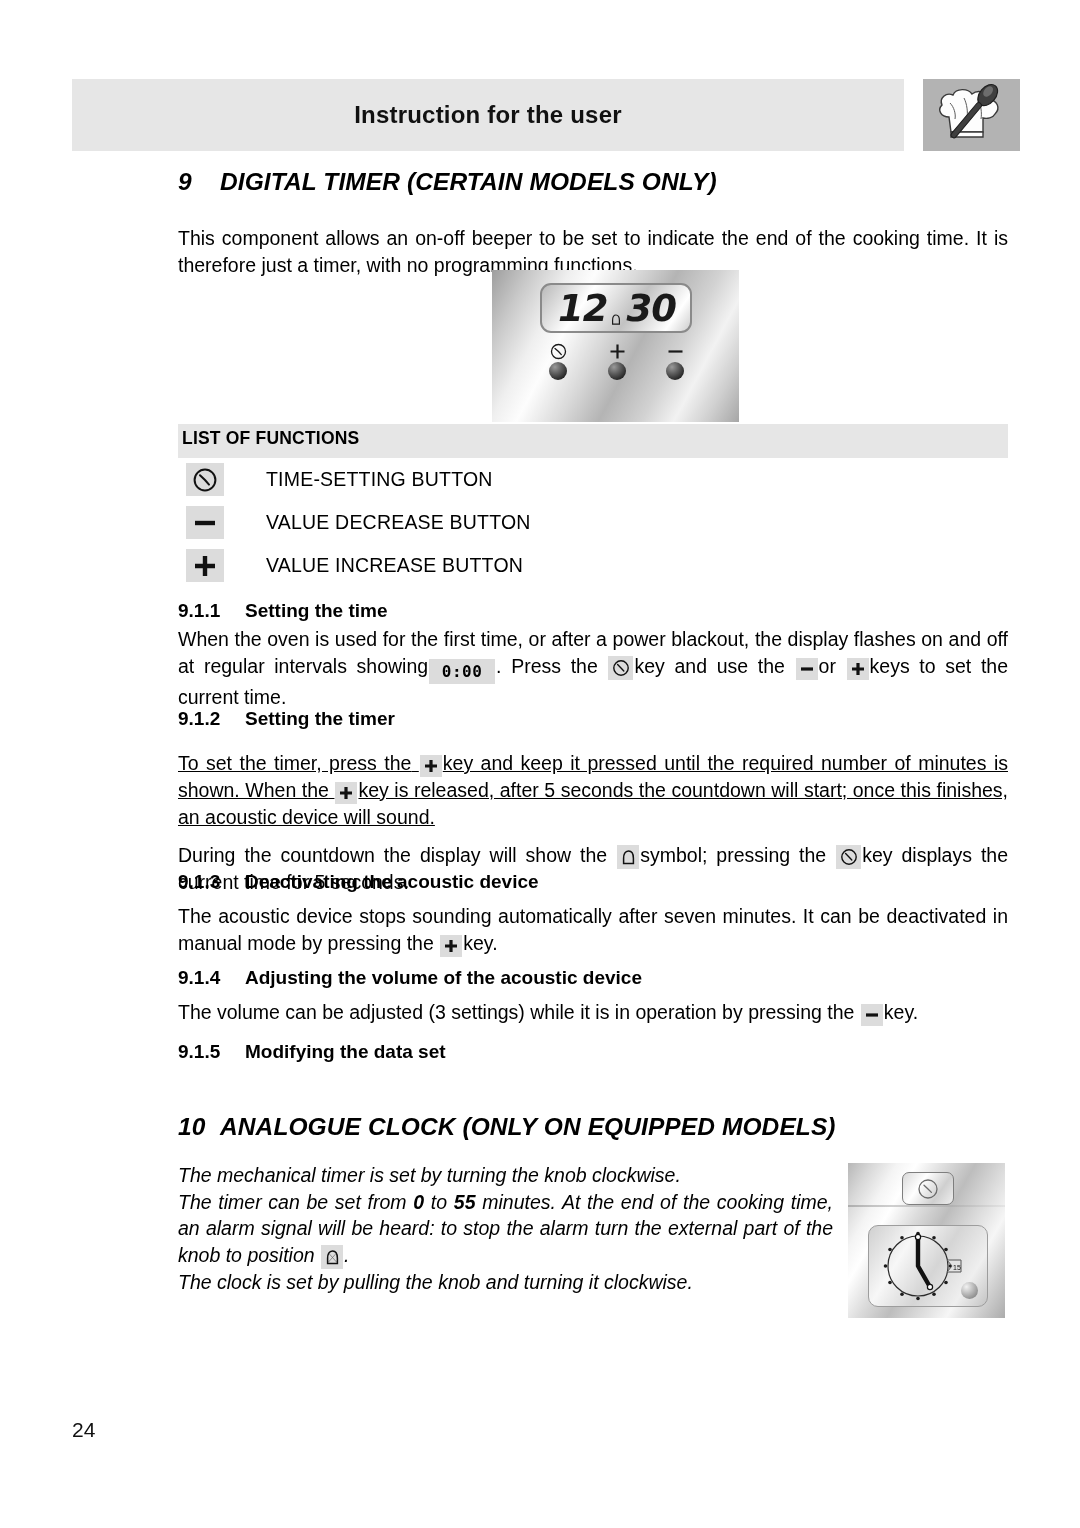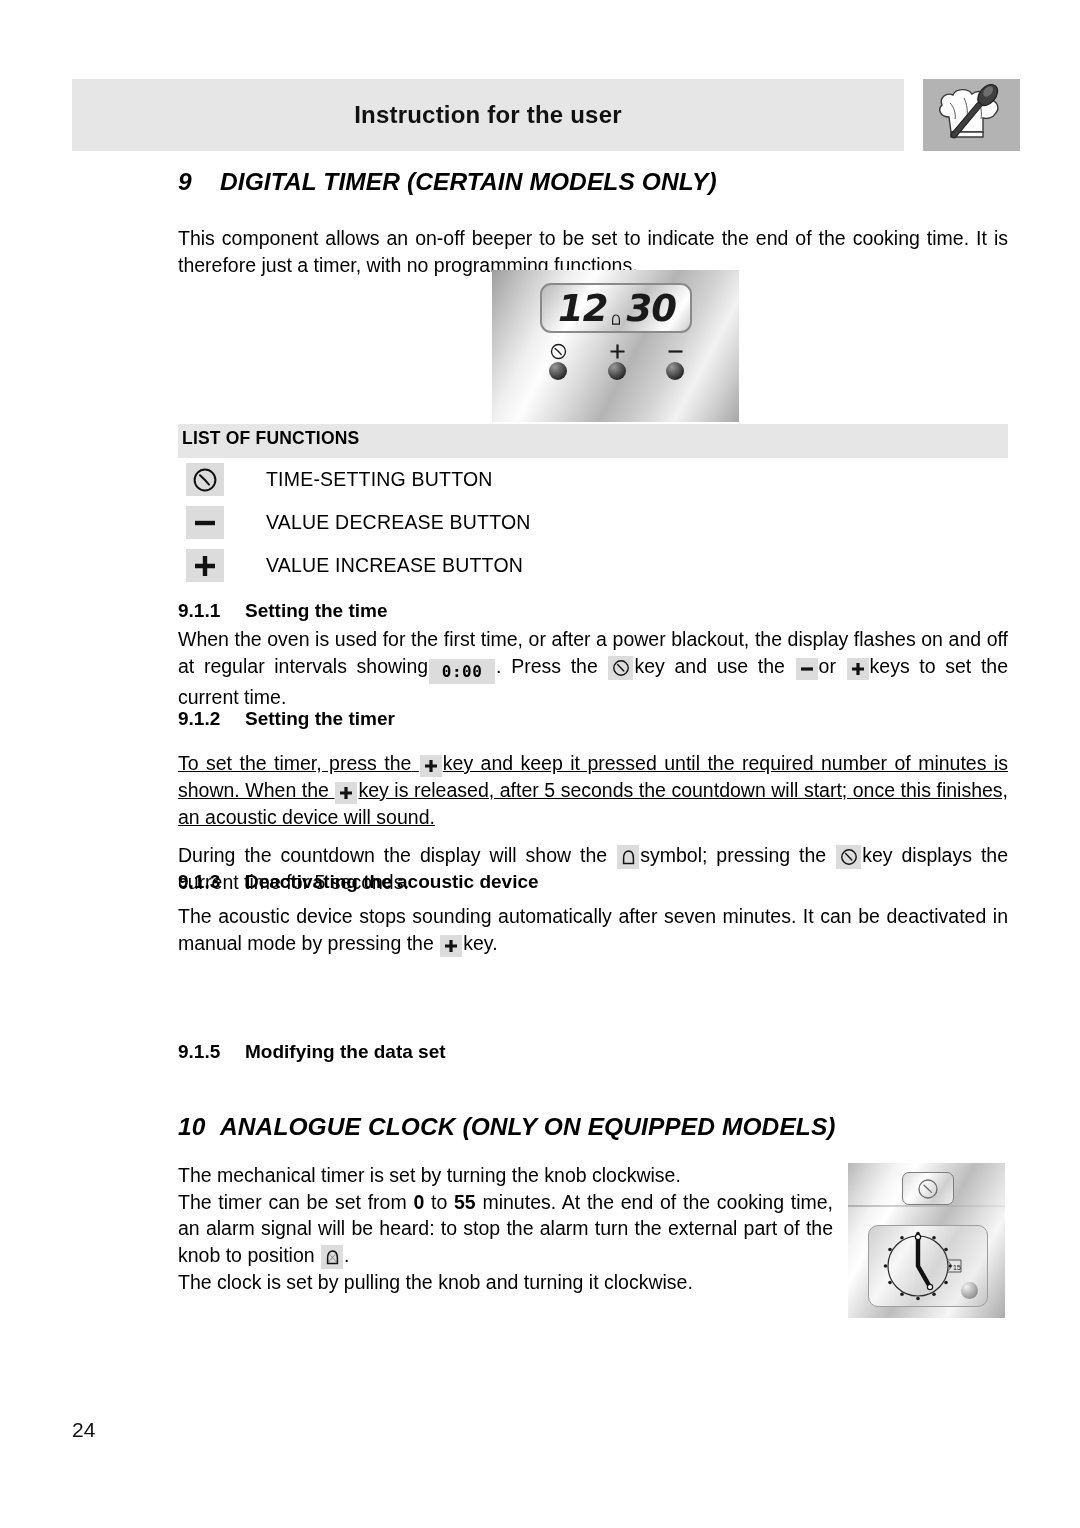--- a/index.html
+++ b/index.html
@@ -428,34 +428,45 @@
       <span class="sub-num">9.1.3</span><span>Deactivating the acoustic device</span>
     </h3>
     <p class="body" style="margin-top:10px;"><span>The acoustic device stops sounding automatically after seven minutes.  It can be deactivated in manual mode by pressing the</span>
       <span class="ikey plus">
         <svg width="16" height="16" viewBox="0 0 16 16">
             <path d="M8 2 L8 14 M2 8 L14 8" stroke="#111" stroke-width="3.2"></path>
           </svg>
       </span><span>key.</span></p>
   </div>
 
+  <div class="content" style="top:967px;">
+    <h3 class="sub-title">
+      <span class="sub-num">9.1.4</span><span>Adjusting the volume of the acoustic device</span>
+    </h3>
+    <p class="body left" style="margin-top:10px;"><span>The volume can be adjusted (3 settings) while it is in operation by pressing the</span>
+      <span class="ikey minus">
+        <svg width="16" height="16" viewBox="0 0 16 16">
+            <path d="M2 8 L14 8" stroke="#111" stroke-width="3.2"></path>
+          </svg>
+      </span><span>key.</span></p>
+  </div>
 
   <div class="content" style="top:1041px;">
     <h3 class="sub-title">
       <span class="sub-num">9.1.5</span><span>Modifying the data set</span>
     </h3>
   </div>
 
   <div class="content" style="top:1113px;">
     <h2 class="section-title">
       <span class="sec-num wide">10</span><span>ANALOGUE CLOCK (ONLY ON EQUIPPED MODELS)</span>
     </h2>
   </div>
 
-  <div class="content" style="top:1162px; width:655px;">
+  <div class="content" style="top:1162px; width:655px;font-style:italic;">
     <p class="body left">The mechanical timer is set by turning the knob clockwise.</p>
     <p class="body" style="margin-top:0;"><span>The timer can be set from</span>
       <b>0</b>
       <span>to</span>
       <b>55</b>
       <span>minutes. At the end of the cooking time, an alarm signal will be heard: to stop the alarm turn the external part of the knob to position</span>
       <span class="ikey bell">
         <svg width="15" height="17" viewBox="0 0 15 17">
             <path d="M7.5 2 C4 2 2.6 5.3 2.6 9.2 L2.6 14.6 L12.4 14.6 L12.4 9.2 C12.4 5.3 11 2 7.5 2 Z" fill="none" stroke="#111" stroke-width="1.5"></path>
             <path d="M3.5 4 L11.5 13 M11.5 4 L3.5 13" stroke="#111" stroke-width="0.7" opacity="0.55"></path>

